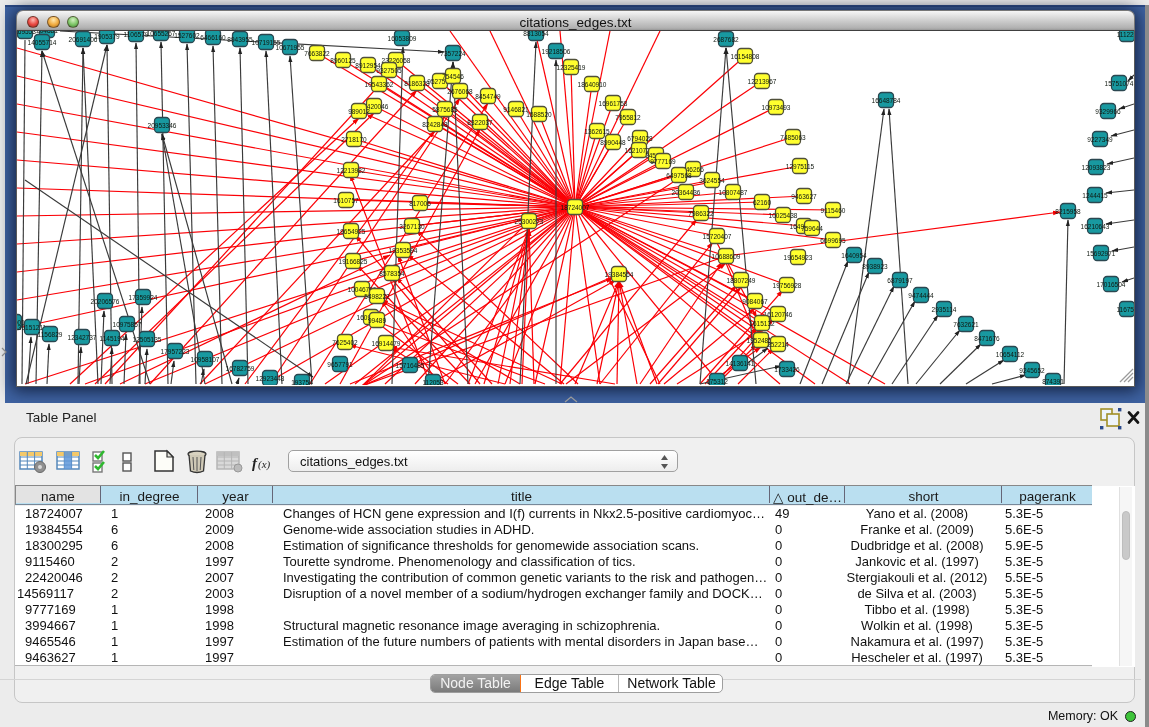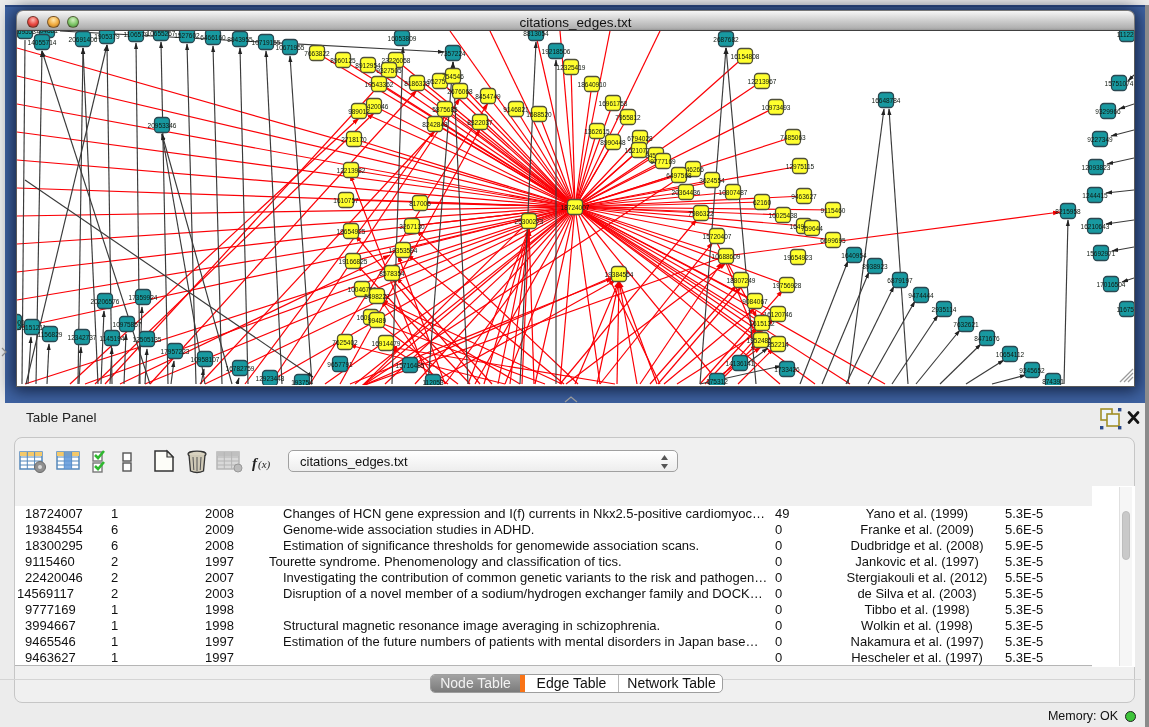--- a/index.html
+++ b/index.html
@@ -603,28 +603,37 @@
         <line x1="217.6" y1="6" x2="217.6" y2="23" stroke="#b5b5b5" stroke-width="1"></line>
       </g>
       <circle cx="224" cy="22" r="4" fill="#bbb" stroke="#999"></circle>
       <text x="238" y="22" font-family="Liberation Serif,serif" font-style="italic" font-weight="bold" font-size="15" fill="#222">f</text>
       <text x="244" y="22" font-family="Liberation Serif,serif" font-style="italic" font-size="11" fill="#222">(x)</text>
     </svg>
     <div id="combo">citations_edges.txt<svg style="position:absolute;right:8px;top:3px" width="9" height="16" viewBox="0 0 9 16">
         <path d="M4.5 1 L8 6 H1 z" fill="#555"></path>
         <path d="M4.5 15 L8 10 H1 z" fill="#555"></path>
       </svg></div>
+    <div id="thead">
+      <div style="left:0px;width:85px;background:#e3e3e3;top:0;padding-top:3px;height:17px">name</div>
+      <div style="left:86px;width:96px;background:#badff0;top:0;padding-top:3px;height:17px">in_degree</div>
+      <div style="left:183px;width:74px;background:#badff0;top:0;padding-top:3px;height:17px">year</div>
+      <div style="left:258px;width:496px;background:#badff0;top:0;padding-top:3px;height:17px">title</div>
+      <div style="left:755px;width:74px;background:#badff0;top:0;padding-top:3px;height:17px">△ out_de…</div>
+      <div style="left:830px;width:156px;background:#badff0;top:0;padding-top:3px;height:17px">short</div>
+      <div style="left:987px;width:90px;background:#badff0;top:0;padding-top:3px;height:17px">pagerank</div>
+    </div>
     <div id="tbody">
       <div class="row" style="top:0px">
         <span class="c" style="left:10px;width:80px">18724007</span>
         <span class="c" style="left:96px;width:85px">1</span>
         <span class="c" style="left:190px;width:66px">2008</span>
         <span class="c" style="left:268px;width:497px">Changes of HCN gene expression and I(f) currents in Nkx2.5‑positive cardiomyoc…</span>
         <span class="c" style="left:760px;width:68px">49</span>
-        <span class="c" style="left:822px;width:160px;text-align:center">Yano et al. (1999)</span>
+        <span class="c" style="left:822px;width:160px;text-align:center">Yano et al. (2008)</span>
         <span class="c" style="left:990px;width:88px">5.3E‑5</span>
       </div>
       <div class="row" style="top:16px">
         <span class="c" style="left:10px;width:80px">19384554</span>
         <span class="c" style="left:96px;width:85px">6</span>
         <span class="c" style="left:190px;width:66px">2009</span>
         <span class="c" style="left:268px;width:497px">Genome‑wide association studies in ADHD.</span>
         <span class="c" style="left:760px;width:68px">0</span>
         <span class="c" style="left:822px;width:160px;text-align:center">Franke et al. (2009)</span>
         <span class="c" style="left:990px;width:88px">5.6E‑5</span>
@@ -635,21 +644,21 @@
         <span class="c" style="left:190px;width:66px">2008</span>
         <span class="c" style="left:268px;width:497px">Estimation of significance thresholds for genomewide association scans.</span>
         <span class="c" style="left:760px;width:68px">0</span>
         <span class="c" style="left:822px;width:160px;text-align:center">Dudbridge et al. (2008)</span>
         <span class="c" style="left:990px;width:88px">5.9E‑5</span>
       </div>
       <div class="row" style="top:48px">
         <span class="c" style="left:10px;width:80px">9115460</span>
         <span class="c" style="left:96px;width:85px">2</span>
         <span class="c" style="left:190px;width:66px">1997</span>
-        <span class="c" style="left:254px;width:497px">Tourette syndrome. Phenomenology and classification of tics.</span>
+        <span class="c" style="left:268px;width:497px">Tourette syndrome. Phenomenology and classification of tics.</span>
         <span class="c" style="left:760px;width:68px">0</span>
         <span class="c" style="left:822px;width:160px;text-align:center">Jankovic et al. (1997)</span>
         <span class="c" style="left:990px;width:88px">5.3E‑5</span>
       </div>
       <div class="row" style="top:64px">
         <span class="c" style="left:10px;width:80px">22420046</span>
         <span class="c" style="left:96px;width:85px">2</span>
         <span class="c" style="left:190px;width:66px">2007</span>
         <span class="c" style="left:268px;width:497px">Investigating the contribution of common genetic variants to the risk and pathogen…</span>
         <span class="c" style="left:760px;width:68px">0</span>
@@ -701,20 +710,20 @@
       </div>
     </div>
     <div id="sb">
       <div class="th"></div>
     </div>
     <div id="sbstrip"></div>
     <div style="position:absolute;left:1122px;top:511px;width:8px;height:49px;border-radius:5px;background:#c9c9c9;border:1px solid #bdbdbd"></div>
     <div id="tabline"></div>
     <div id="tabs">
       <div style="left:0;width:89px;background:linear-gradient(#a2a2a2,#7b7b7b);color:#f2f2f2;border-radius:4px 0 0 4px">Node Table</div>
-      <div style="left:89px;width:98px;border-left:5px solid #f97316;color:#111">Edge Table</div>
+      <div style="left:89px;width:98px;border-left:1px solid #f97316;color:#111">Edge Table</div>
       <div style="left:187px;width:106px;border-left:1px solid #b9b9b9;color:#111">Network Table</div>
     </div>
     <div id="status">Memory: OK&nbsp;&nbsp;<span style="display:inline-block;width:11px;height:11px;border-radius:50%;background:#3ec43a;border:1.5px solid #222;vertical-align:-1.5px"></span></div>
     <div id="rstrip"></div>
     <svg style="position:absolute;left:0px;top:346px" width="8" height="12" viewBox="0 0 8 12">
       <path d="M2 2 L6 6 L2 10" stroke="#888" fill="none" stroke-width="1.2"></path>
     </svg>
   </div>
 </body></html>

